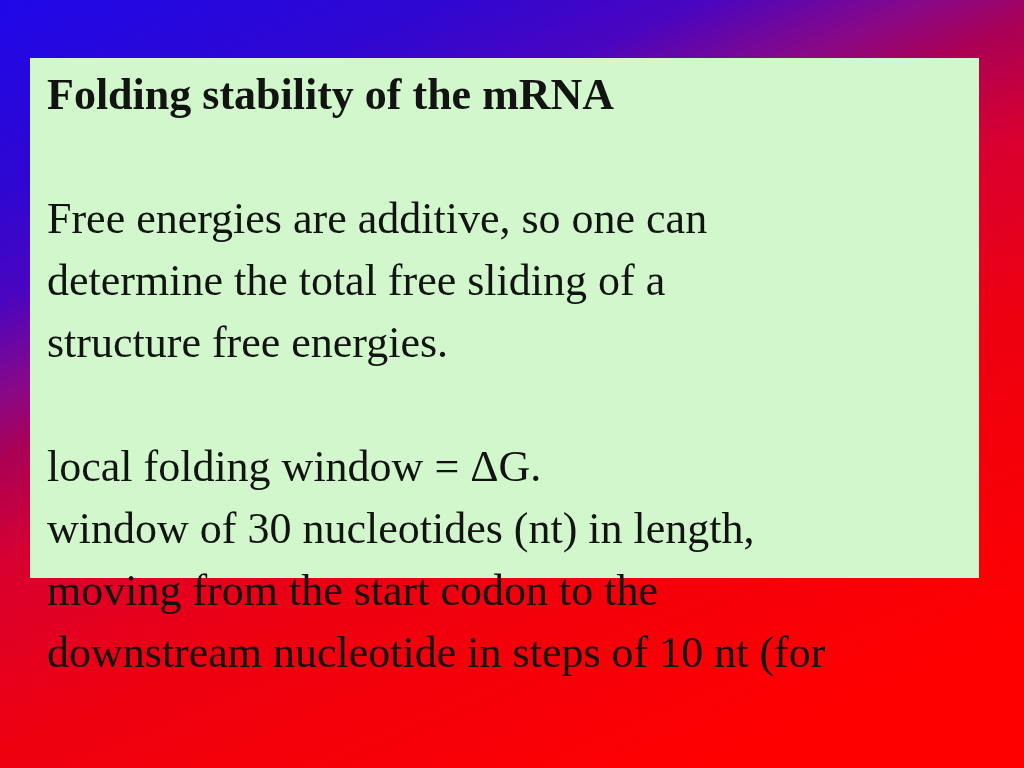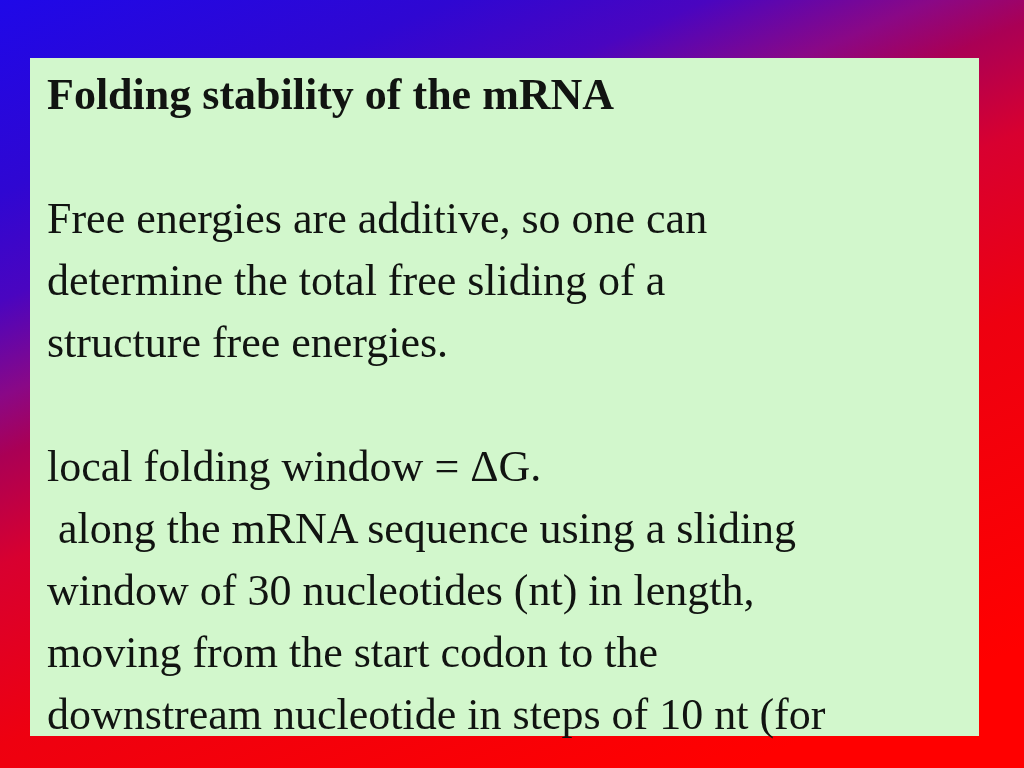--- a/index.html
+++ b/index.html
@@ -14,21 +14,21 @@
     overflow: hidden;
     font-family: "Liberation Serif", "DejaVu Serif", serif;
     
     background: #7a0886;
   }
   .content-box {
     position: absolute;
     left: 30px;
     top: 58px;
     width: 949px;
-    height: 678px;
+    height: 520px;
     box-sizing: border-box;
     padding: 6px 14px 0 17px;
     overflow: visible;
   }
   .line {
     font-size: 44px;
     line-height: 62px;
     min-height: 62px;
     white-space: pre;
     letter-spacing: 0px;
@@ -42,18 +42,17 @@
 
 <div class="slide" style="background: linear-gradient(157deg, rgb(31, 8, 232) 0%, rgb(47, 7, 210) 16%, rgb(74, 5, 192) 25%, rgb(138, 8, 134) 33%, rgb(170, 0, 85) 38%, rgb(216, 0, 48) 47%, rgb(238, 0, 16) 62%, rgb(255, 0, 0) 90%);">
   <div class="content-box" style="background: rgb(210, 247, 204); color: rgb(17, 20, 17);">
     <div class="line title">Folding stability of the mRNA</div>
     <div class="line"></div>
     <div class="line">Free energies are additive, so one can</div>
     <div class="line">determine the total free sliding of a</div>
     <div class="line">structure free energies.</div>
     <div class="line"></div>
     <div class="line">local folding window = ΔG.</div>
-    <div class="line"> along the mRNA sequence using a sliding</div>
     <div class="line">window of 30 nucleotides (nt) in length,</div>
     <div class="line">moving from the start codon to the</div>
     <div class="line">downstream nucleotide in steps of 10 nt (for</div>
   </div>
 </div>
 
 </body></html>

